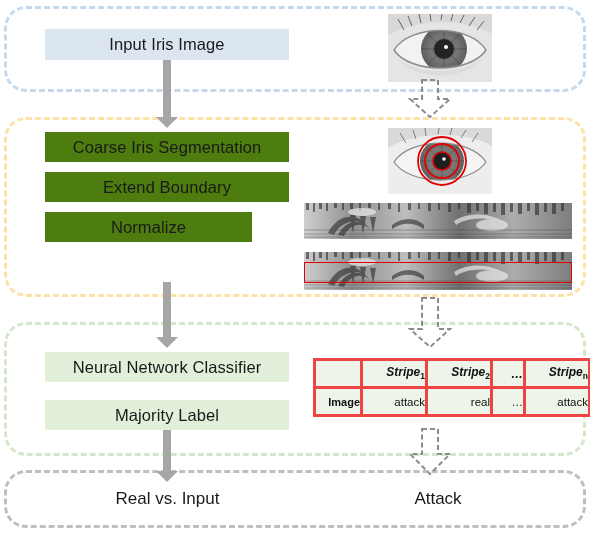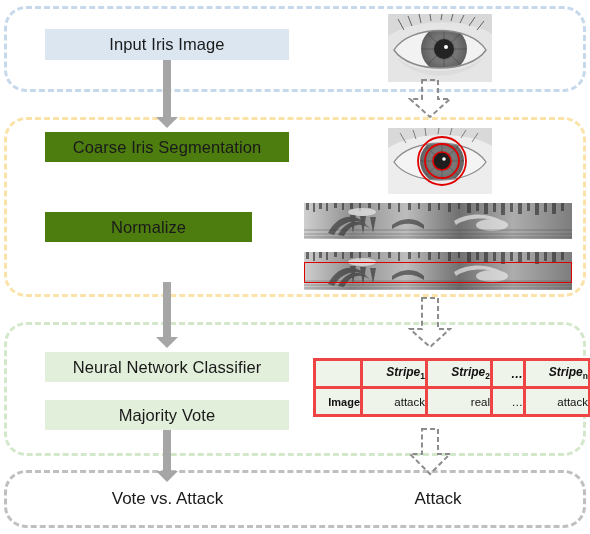--- a/index.html
+++ b/index.html
@@ -200,20 +200,21 @@
       <div class="head"></div>
   </div>
 
   <div class="barrow" id="barr-1">
     <svg width="44" height="40" viewBox="0 0 44 40">
       <path d="M14 1 H30 V20 H42 L22 38 L2 20 H14 Z" fill="none" stroke="#8c8c8c" stroke-width="2" stroke-dasharray="5,3"></path>
     </svg>
   </div>
 
   <div class="pbox amber" id="box-coarse">Coarse Iris Segmentation</div>
+  <div class="pbox amber" id="box-extend">Extend Boundary</div>
   <div class="pbox amber" id="box-normalize">Normalize</div>
 
   <div class="eye" id="eye-seg">
     <svg width="104" height="66" viewBox="0 0 104 66">
       <defs>
         <radialGradient id="irisGrad2" cx="50%" cy="50%" r="50%">
           <stop offset="0%" stop-color="#505050"></stop>
           <stop offset="55%" stop-color="#7b7b7b"></stop>
           <stop offset="100%" stop-color="#606060"></stop>
         </radialGradient>
@@ -383,21 +384,21 @@
       <div class="head"></div>
   </div>
 
   <div class="barrow" id="barr-2">
     <svg width="44" height="52" viewBox="0 0 44 52">
       <path d="M14 1 H30 V32 H42 L22 50 L2 32 H14 Z" fill="none" stroke="#8c8c8c" stroke-width="2" stroke-dasharray="5,3"></path>
     </svg>
   </div>
 
   <div class="pbox green" id="box-nn">Neural Network Classifier</div>
-  <div class="pbox green" id="box-vote">Majority Vote</div>
+  <div class="pbox green" id="box-vote">Majority Label</div>
 
   <table id="result-table">
     <tbody>
       <tr class="hrow">
         <td class="c-corner"></td>
         <td class="c-s1">
           <span>Stripe</span><sub>1</sub>
         </td>
         <td class="c-s2">
           <span>Stripe</span><sub>2</sub>
@@ -421,16 +422,16 @@
     <div class="shaft"></div>
       <div class="head"></div>
   </div>
 
   <div class="barrow" id="barr-3">
     <svg width="44" height="48" viewBox="0 0 44 48">
       <path d="M14 1 H30 V26 H42 L22 46 L2 26 H14 Z" fill="none" stroke="#8c8c8c" stroke-width="2" stroke-dasharray="5,3"></path>
     </svg>
   </div>
 
-  <div class="otext" id="out-left">Vote vs. Attack</div>
+  <div class="otext" id="out-left">Real vs. Input</div>
   <div class="otext" id="out-right">Attack</div>
 
 </div>
 
 </body></html>

